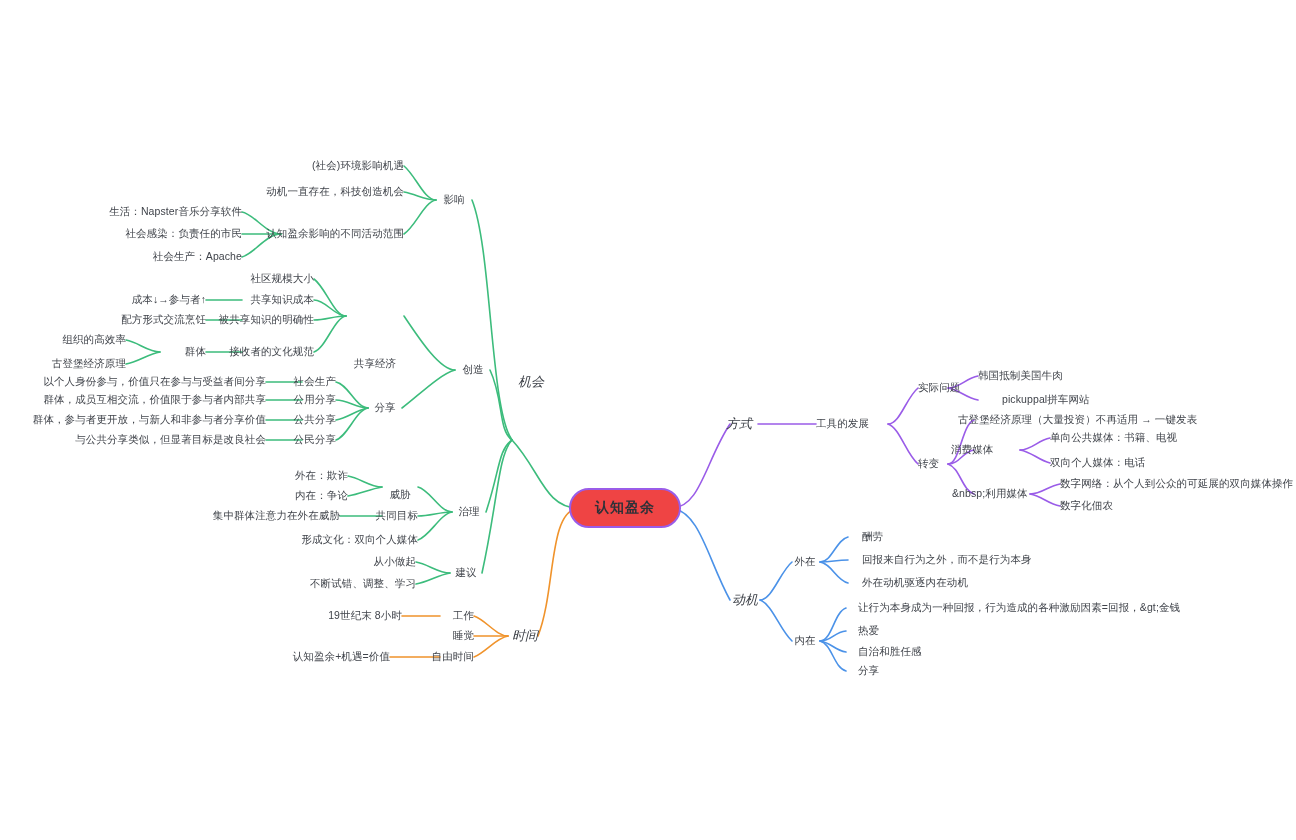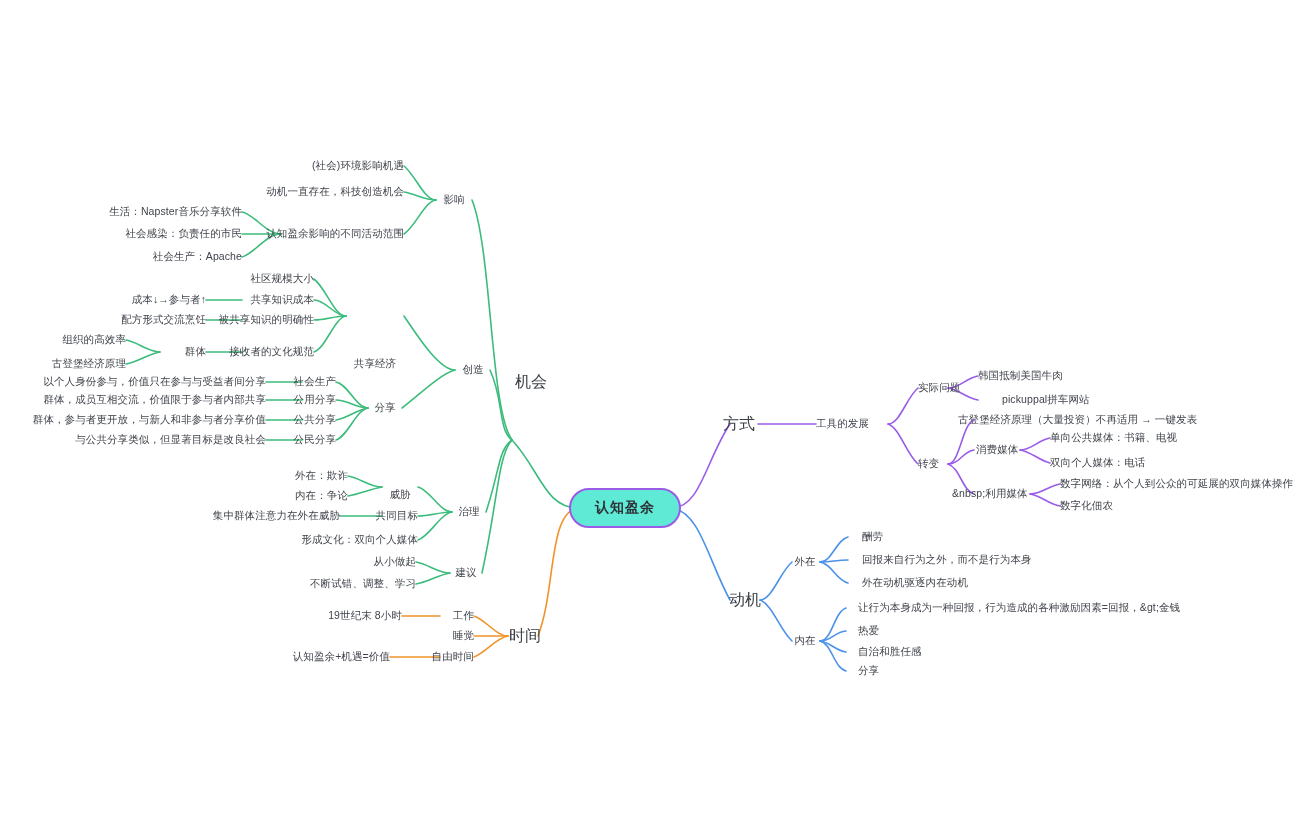--- a/index.html
+++ b/index.html
@@ -31,30 +31,30 @@
     letter-spacing: 0.1px;
   }
   .node.r { transform: translate(-100%, -50%); }   
   .node.l { transform: translate(0, -50%); }       
   .node.c { transform: translate(-50%, -50%); }    
 
   .root {
     position: absolute;
     transform: translate(-50%, -50%);
     border: 2px solid #9a5ce8;
-    background: #5eead4;
+    background: #ef4444;
     border-radius: 22px;
     padding: 9px 24px;
     font-size: 14px;
     font-weight: bold;
     color: #2e3138;
     letter-spacing: 1px;
     box-shadow: 0 0 0 0 transparent;
   }
-  .lvl1 { font-size: 16px; color: #3a3e45; }
+  .lvl1 { font-size: 13px; color: #3a3e45; font-style: italic; }
 </style>
 </head>
 <body>
 
 <div id="canvas">
 
   <svg class="links" viewBox="0 0 1296 840">
     <g fill="none" stroke-width="1.6" stroke-linecap="round">
 
       <path d="M578,508 C545,508 540,470 512,440" stroke="#3cbc7c"></path>
@@ -206,21 +206,21 @@
   <div class="node r" style="left:474px; top:657px;">自由时间</div>
   <div class="node r" style="left:390px; top:657px;">认知盈余+机遇=价值</div>
 
   <div class="node c lvl1" style="left:739px; top:424px;">方式</div>
   <div class="node l" style="left:816px; top:424px;">工具的发展</div>
   <div class="node l" style="left:918px; top:388px;">实际问题</div>
   <div class="node l" style="left:978px; top:376px;">韩国抵制美国牛肉</div>
   <div class="node l" style="left:978px; top:400px;padding-left:24px;">pickuppal拼车网站</div>
   <div class="node l" style="left:918px; top:464px;">转变</div>
   <div class="node l" style="left:958px; top:420px;">古登堡经济原理（大量投资）不再适用 → 一键发表</div>
-  <div class="node l" style="left:976px; top:450px;">消费媒体</div>
+  <div class="node l" style="left:951px; top:450px;">消费媒体</div>
   <div class="node l" style="left:1050px; top:438px;">单向公共媒体：书籍、电视</div>
   <div class="node l" style="left:1050px; top:463px;">双向个人媒体：电话</div>
   <div class="node l" style="left:952px; top:494px;">&amp;nbsp;利用媒体</div>
   <div class="node l" style="left:1060px; top:484px;">数字网络：从个人到公众的可延展的双向媒体操作</div>
   <div class="node l" style="left:1060px; top:506px;">数字化佃农</div>
 
   <div class="node c lvl1" style="left:745px; top:600px;">动机</div>
   <div class="node c" style="left:805px; top:562px;">外在</div>
   <div class="node l" style="left:862px; top:537px;">酬劳</div>
   <div class="node l" style="left:862px; top:560px;">回报来自行为之外，而不是行为本身</div>

